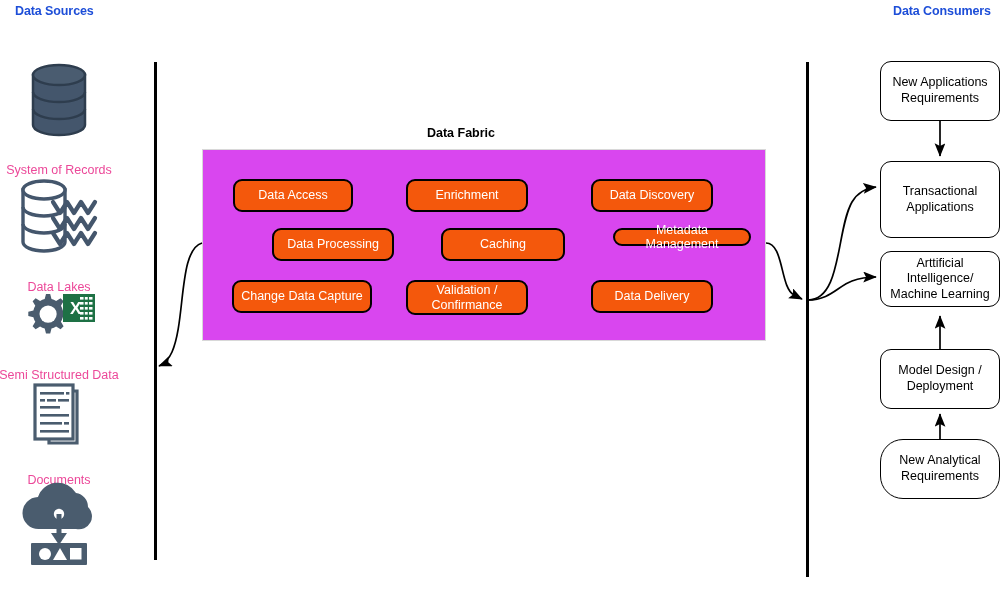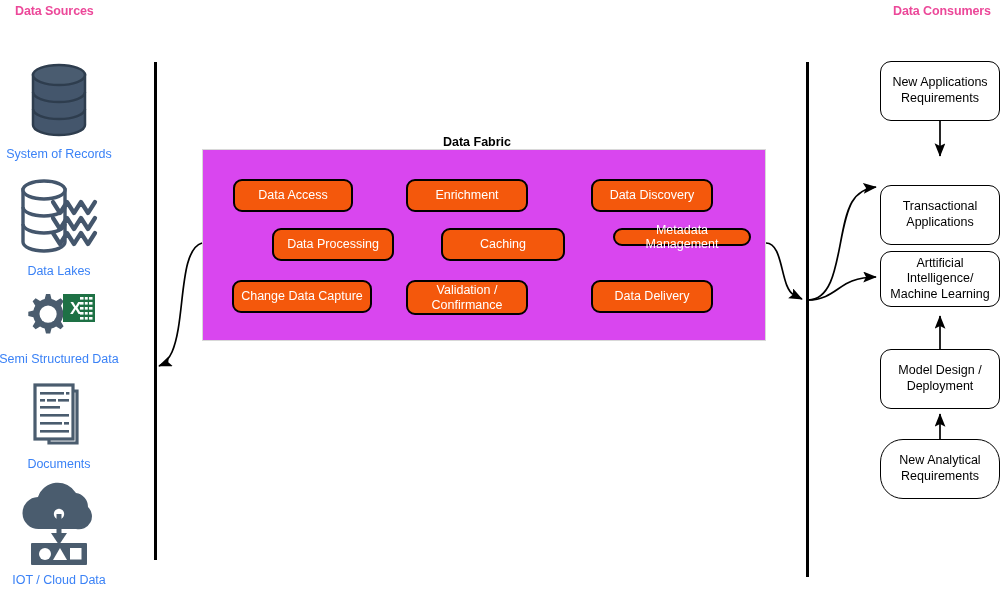--- a/index.html
+++ b/index.html
@@ -17,45 +17,45 @@
     height: 591px;
     background: #ffffff;
     overflow: hidden;
   }
   .abs { position: absolute; }
 
   
   .section-header {
     font-size: 12.5px;
     font-weight: bold;
-    color: #ec4899;
+    color: #1d4ed8;
     white-space: nowrap;
     letter-spacing: -0.1px;
   }
 
   
   .divider {
     background: #000000;
     width: 3px;
   }
 
   
   .source-item {
     position: absolute;
     display: flex;
     flex-direction: column;
     align-items: center;
     width: 130px;
   }
   .source-label {
     font-size: 12.5px;
-    color: #3b82f6;
+    color: #ec4899;
     text-align: center;
     white-space: nowrap;
-    margin-top: 4px;
+    margin-top: 20px;
   }
   .src-icon { display: block; }
 
   
   .fabric-title {
     font-size: 12.5px;
     font-weight: bold;
     text-align: center;
     white-space: nowrap;
   }
@@ -196,39 +196,39 @@
       <path d="M50 33 v22" stroke="#4A5C6E" stroke-width="5"></path>
       <path d="M42 52 l8 12 l8 -12 z" fill="#4A5C6E"></path>
       <rect x="22" y="62" width="56" height="22" rx="1" fill="#4A5C6E"></rect>
       <circle cx="36" cy="73" r="6" fill="#ffffff"></circle>
       <path d="M51 67 l7 12 h-14 z" fill="#ffffff"></path>
       <rect x="61" y="67" width="11.5" height="11.5" fill="#ffffff"></rect>
     </svg>
     <div class="source-label">IOT / Cloud Data</div>
   </div>
 
-  <div class="fabric-title abs" style="left:403px; top:126px; width:148px;margin-top:9px;">Data Fabric</div>
+  <div class="fabric-title abs" style="left:387px; top:126px; width:148px;">Data Fabric</div>
 
   <div class="fabric-box abs" style="left:202px; top:149px; width:564px; height:192px;">
 
     <div class="cap-box" style="left:30px;  top:29px;  width:120px; height:33px;">Data Access</div>
     <div class="cap-box" style="left:203px; top:29px;  width:122px; height:33px;">Enrichment</div>
     <div class="cap-box" style="left:388px; top:29px;  width:122px; height:33px;">Data Discovery</div>
 
     <div class="cap-box" style="left:69px;  top:78px;  width:122px; height:33px;">Data Processing</div>
     <div class="cap-box" style="left:238px; top:78px;  width:124px; height:33px;">Caching</div>
     <div class="cap-box" style="left:410px; top:78px;  width:138px; height:18px;">Metadata Management</div>
 
     <div class="cap-box" style="left:29px;  top:130px; width:140px; height:33px;">Change Data Capture</div>
     <div class="cap-box" style="left:203px; top:130px; width:122px; height:35px;">Validation / Confirmance</div>
     <div class="cap-box" style="left:388px; top:130px; width:122px; height:33px;">Data Delivery</div>
   </div>
 
   <div class="consumer-box" style="left:880px; top:61px;  width:120px; height:60px;">New Applications Requirements</div>
-  <div class="consumer-box" style="left:880px; top:161px; width:120px; height:60px;margin-top:24px;">Transactional Applications</div>
+  <div class="consumer-box" style="left:880px; top:161px; width:120px; height:77px;">Transactional Applications</div>
   <div class="consumer-box" style="left:880px; top:251px; width:120px; height:56px;">Arttificial Intelligence/ Machine Learning</div>
   <div class="consumer-box" style="left:880px; top:349px; width:120px; height:60px;">Model Design / Deployment</div>
   <div class="consumer-box" style="left:880px; top:439px; width:120px; height:60px;border-radius:23px;">New Analytical Requirements</div>
 
   <svg class="overlay" viewBox="0 0 1002 591">
     <defs>
       <marker id="ah" markerWidth="9" markerHeight="9" refX="7.5" refY="3.2" orient="auto" markerUnits="strokeWidth">
         <path d="M0 0 L8 3.2 L0 6.4 L1.6 3.2 z" fill="#000000"></path>
       </marker>
     </defs>

